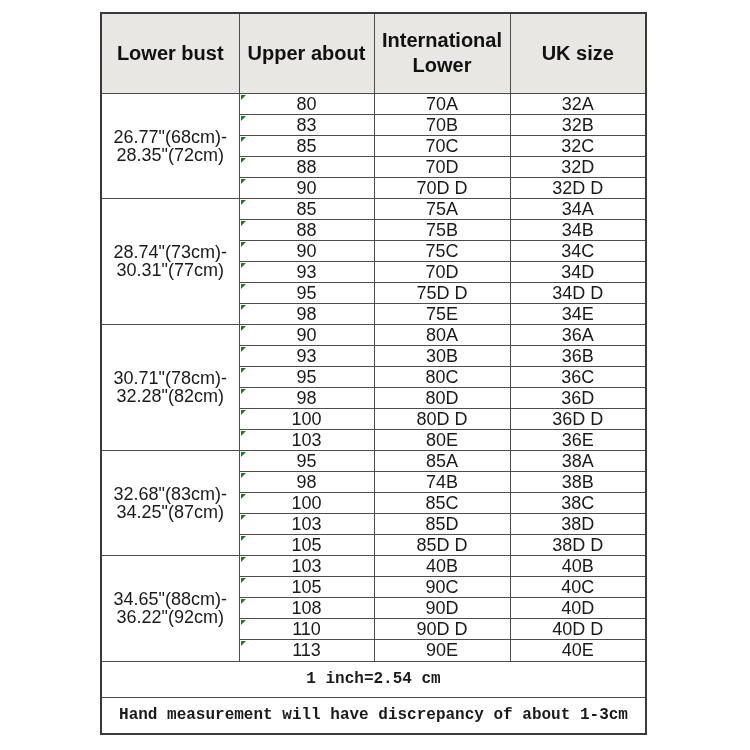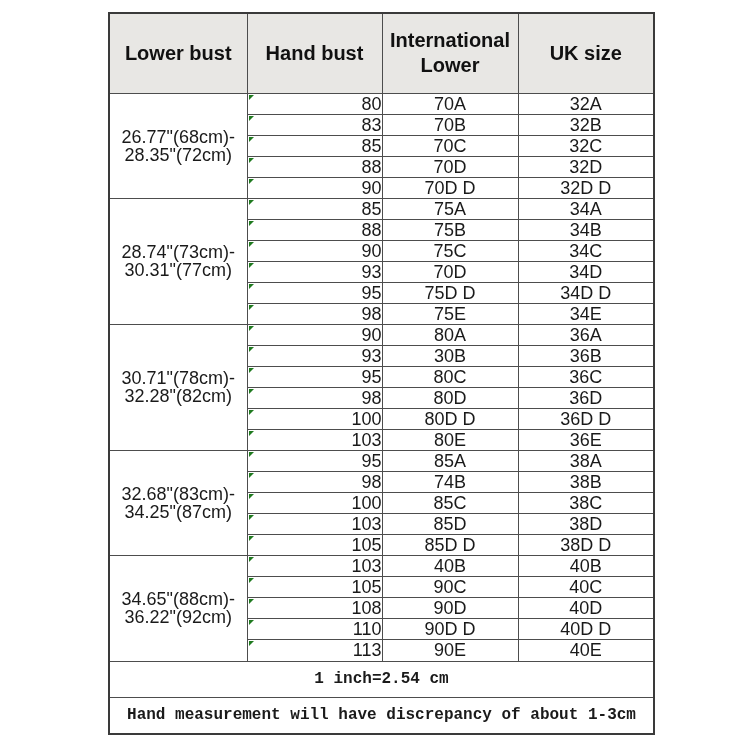--- a/index.html
+++ b/index.html
@@ -13,21 +13,21 @@
   }
   .stage {
     position: relative;
     width: 750px;
     height: 750px;
     background: #ffffff;
     overflow: hidden;
   }
   table.size-table {
     position: absolute;
-    left: 108px;
+    left: 100px;
     top: 12px;
     width: 545px;
     height: 723px;
     border-collapse: collapse;
     table-layout: fixed;
     border: 2px solid #3a3a3a;
   }
   .size-table th,
   .size-table td {
     border: 1.5px solid #4d4d4d;
@@ -54,21 +54,20 @@
     line-height: 1;
     background: #ffffff;
   }
   td.lower-cell {
     white-space: pre-line;
     font-size: 17px;
     line-height: 1.45;
   }
   td.upper-cell {
     position: relative;
-    text-align: right;
   }
   .corner-marker {
     position: absolute;
     top: 1px;
     left: 1px;
     width: 0;
     height: 0;
     border-top: 5px solid #1f7a1f;
     border-right: 5px solid transparent;
   }
@@ -94,21 +93,21 @@
   <table class="size-table">
     <colgroup>
       <col class="col-lower">
       <col class="col-upper">
       <col class="col-intl">
       <col class="col-uk">
     </colgroup>
     <thead>
       <tr>
         <th>Lower bust</th>
-        <th>Hand bust</th>
+        <th>Upper about</th>
         <th>International Lower</th>
         <th>UK size</th>
       </tr>
     </thead>
     <tbody id="table-body">
         <tr>
           <td class="lower-cell" rowspan="5">26.77"(68cm)-
 28.35"(72cm)</td>
           <td class="upper-cell"><span class="corner-marker"></span><span>80</span></td>
           <td>70A</td>

